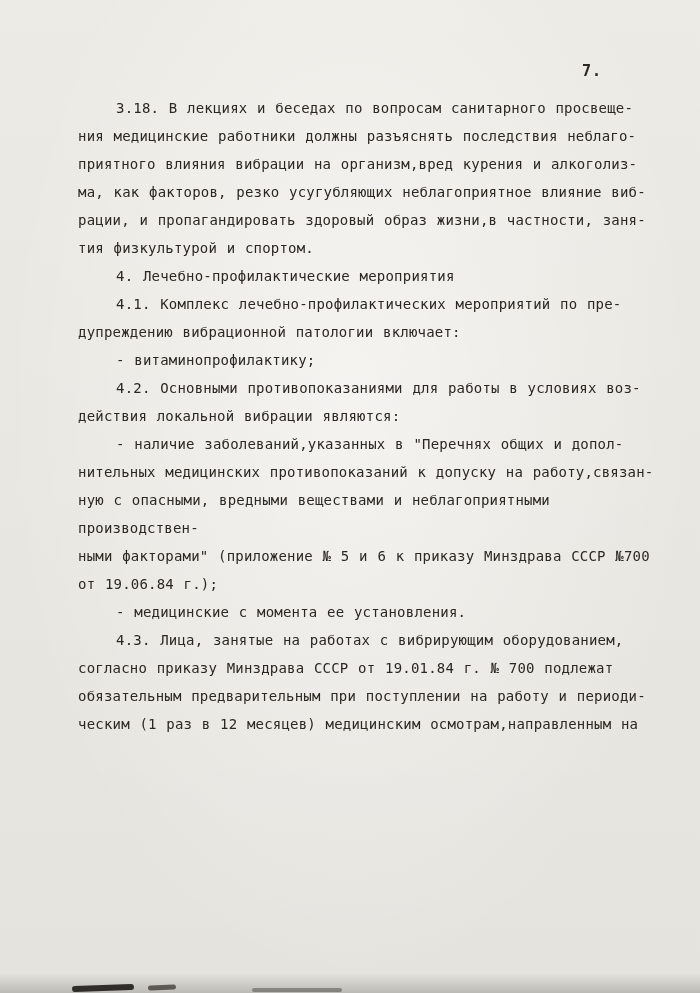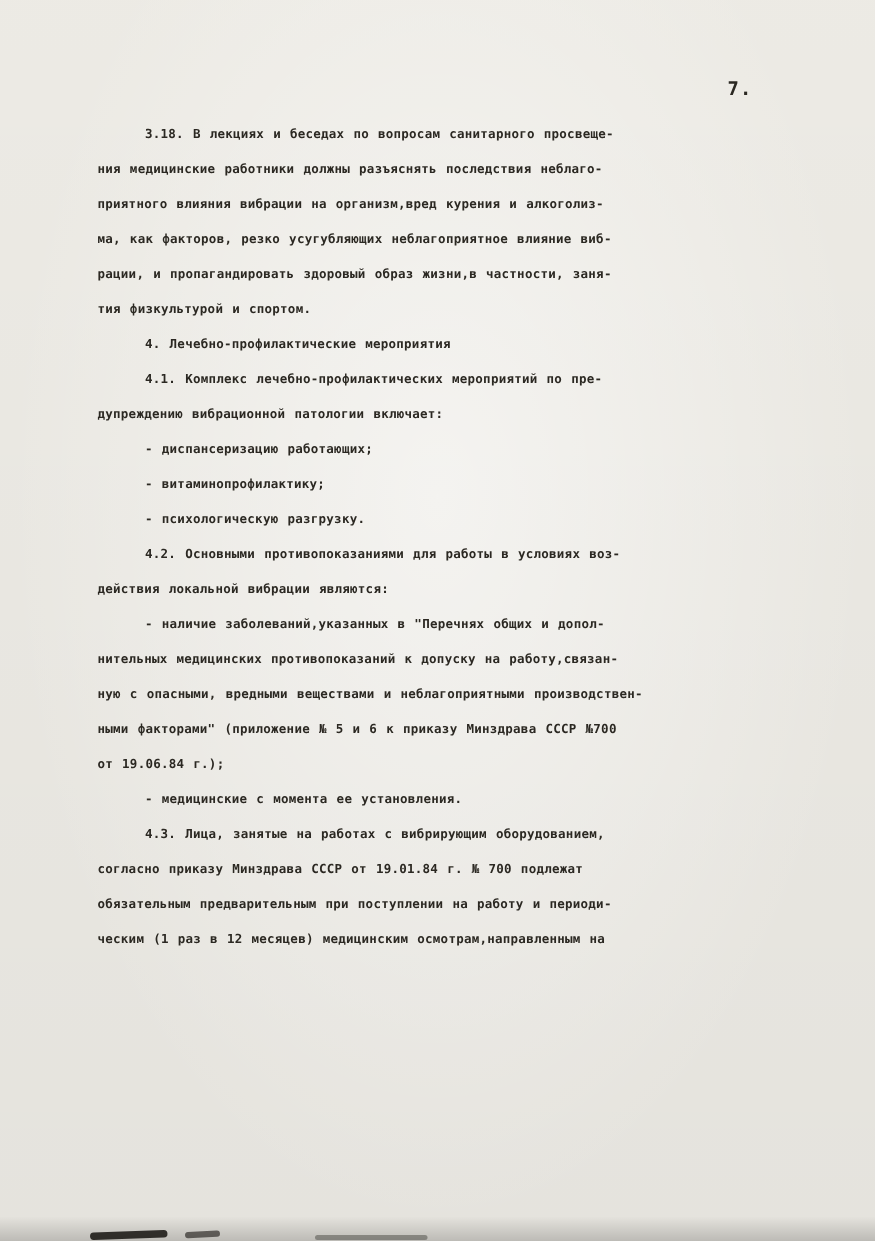--- a/index.html
+++ b/index.html
@@ -29,22 +29,22 @@
     letter-spacing: 1px;
   }
   .text-column {
     position: absolute;
     top: 94px;
     left: 78px;
     width: 584px;
   }
   .block {
     margin: 0;
-    font-size: 10px;
-    font-weight: 700;
+    font-size: 14px;
+    font-weight: 400;
     line-height: 28px;
     text-indent: 38px;
     white-space: pre-line;
     letter-spacing: 0.2px;
     word-spacing: 1px;
   }
   .block.heading {
   }
   .bottom-shade {
     position: absolute;
@@ -94,23 +94,21 @@
   <div class="text-column">
     <p class="block">3.18. В лекциях и беседах по вопросам санитарного просвеще-
 ния медицинские работники должны разъяснять последствия неблаго-
 приятного влияния вибрации на организм,вред курения и алкоголиз-
 ма, как факторов, резко усугубляющих неблагоприятное влияние виб-
 рации, и пропагандировать здоровый образ жизни,в частности, заня-
 тия физкультурой и спортом.</p>
     <p class="block heading">4. Лечебно-профилактические мероприятия</p>
     <p class="block">4.1. Комплекс лечебно-профилактических мероприятий по пре-
 дупреждению вибрационной патологии включает:</p>
-    <p class="block">- диспансеризацию работающих;</p>
     <p class="block">- витаминопрофилактику;</p>
-    <p class="block">- психологическую разгрузку.</p>
     <p class="block">4.2. Основными противопоказаниями для работы в условиях воз-
 действия локальной вибрации являются:</p>
     <p class="block">- наличие заболеваний,указанных в "Перечнях общих и допол-
 нительных медицинских противопоказаний к допуску на работу,связан-
 ную с опасными, вредными веществами и неблагоприятными производствен-
 ными факторами" (приложение № 5 и 6 к приказу Минздрава СССР №700
 от 19.06.84 г.);</p>
     <p class="block">- медицинские с момента ее установления.</p>
     <p class="block">4.3. Лица, занятые на работах с вибрирующим оборудованием,
 согласно приказу Минздрава СССР от 19.01.84 г. № 700 подлежат

